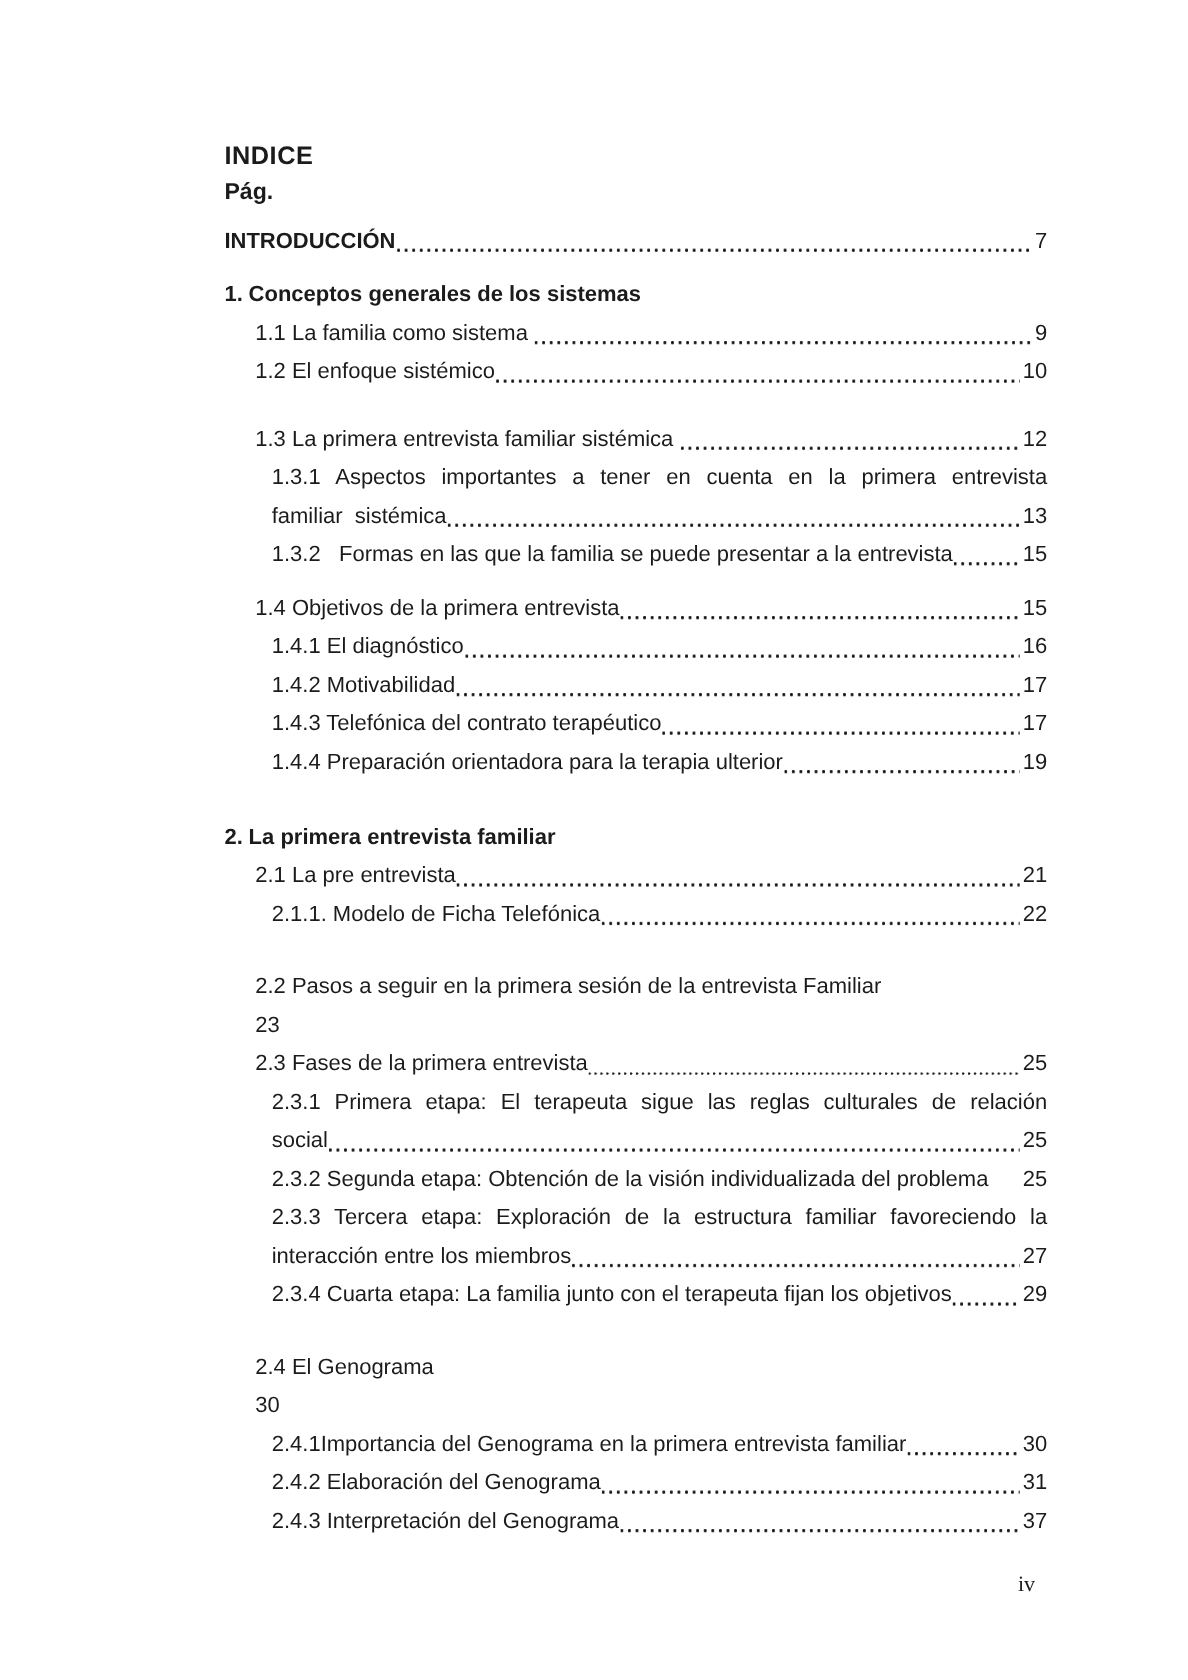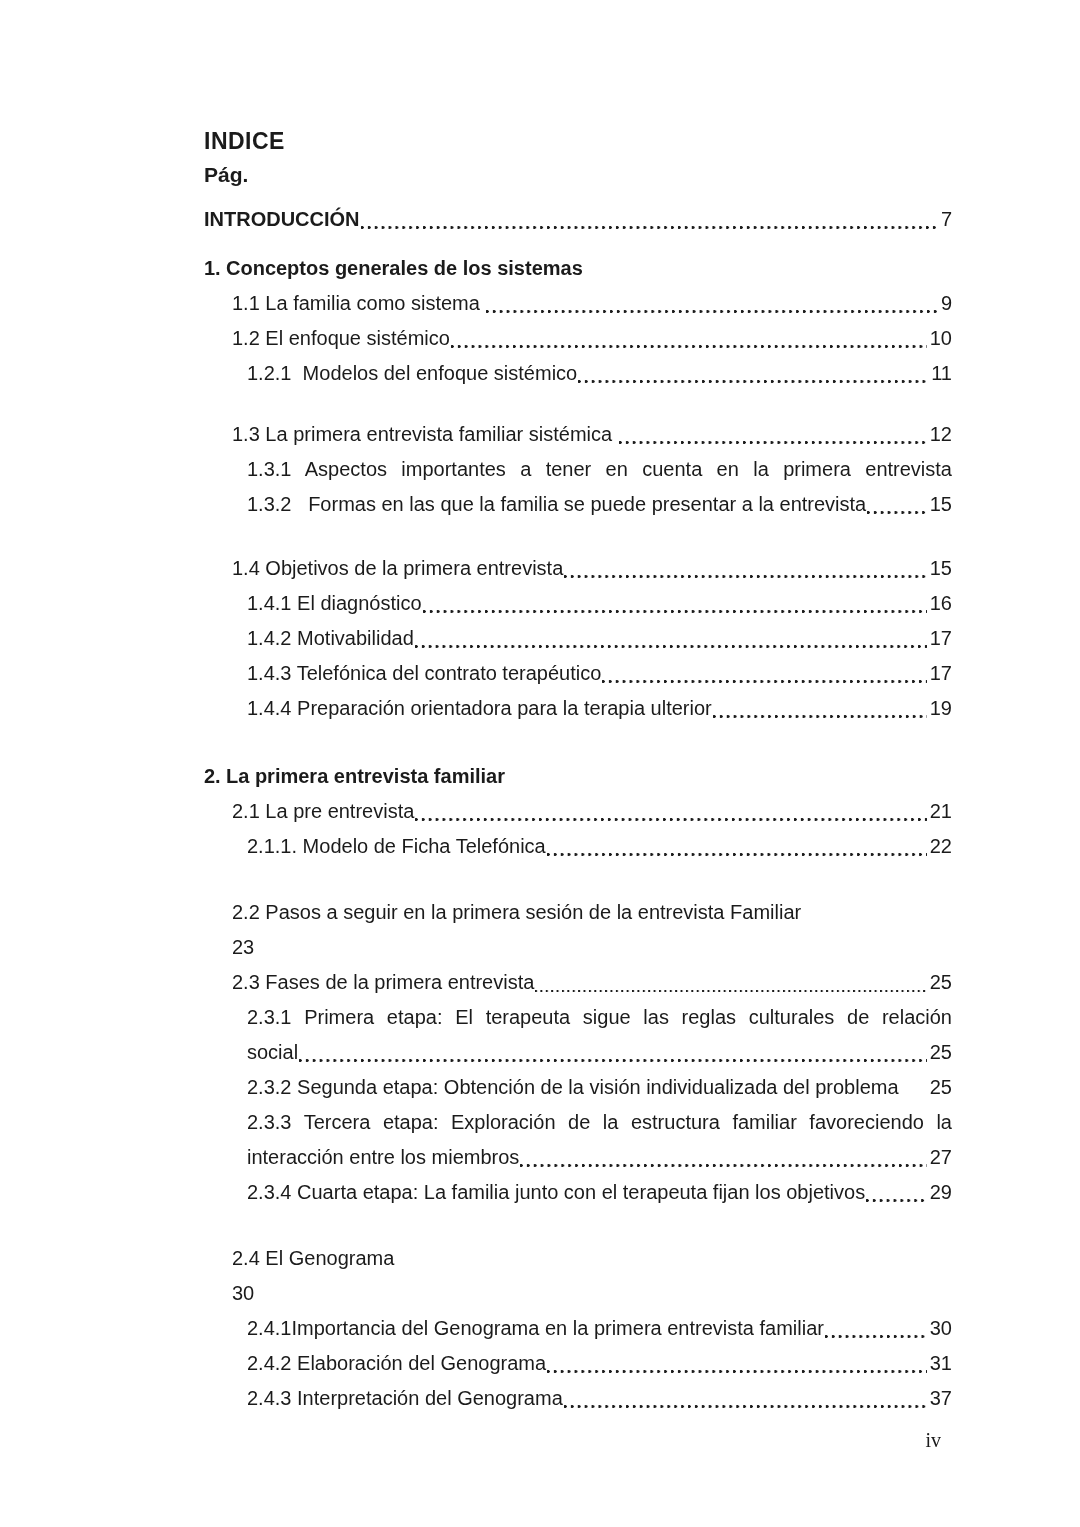--- a/index.html
+++ b/index.html
@@ -44,21 +44,21 @@
   .leader-none { background:none; }
   .lv1 { padding-left:28px; }
   .lv2 { padding-left:43px; }
   .sec { font-weight:bold; }
   .sec .num { width:22px; flex:0 0 auto; white-space:pre; }
   .intro .lbl { font-weight:bold; }
   .just { display:block; text-align:justify; text-align-last:justify; }
   .just .lbl { white-space:normal; display:block; }
   .mt14 { margin-top:14px; }
   .mt26 { margin-top:26px; }
-  .mt29 { margin-top:29px;text-align:right; }
+  .mt29 { margin-top:14px;text-align:right; }
   .mt31 { margin-top:31px;flex-direction:column; }
   .mt33 { margin-top:33px; }
   .footer-num {
     position:absolute; top:1428px; right:139px;
     font-family:"Liberation Serif", serif;
     font-size:20px; line-height:24px;
     color:#1b1b1b;
   }
 </style>
 </head>
@@ -87,34 +87,34 @@
       <span class="leader"></span>
       <span class="pg">9</span>
     </div>
 
     <div class="row lv1">
       <span class="lbl">1.2 El enfoque sistémico</span>
       <span class="leader"></span>
       <span class="pg">10</span>
     </div>
 
-    <div class="row lv2">
-      <span class="lbl">1.2.1  Modelos del enfoque sistémico</span>
-      <span class="leader"></span>
-      <span class="pg">11</span>
-    </div>
 
     <div class="row lv1 mt26">
       <span class="lbl">1.3 La primera entrevista familiar sistémica </span>
       <span class="leader"></span>
       <span class="pg">12</span>
     </div>
 
     <div class="row lv2 just">
       <span class="lbl">1.3.1 Aspectos importantes a tener en cuenta en la primera entrevista</span>
+    </div>
+    <div class="row lv2">
+      <span class="lbl">familiar  sistémica</span>
+      <span class="leader"></span>
+      <span class="pg">13</span>
     </div>
 
     <div class="row lv2">
       <span class="lbl">1.3.2   Formas en las que la familia se puede presentar a la entrevista</span>
       <span class="leader"></span>
       <span class="pg">15</span>
     </div>
 
     <div class="row lv1 mt29">
       <span class="lbl">1.4 Objetivos de la primera entrevista</span>

